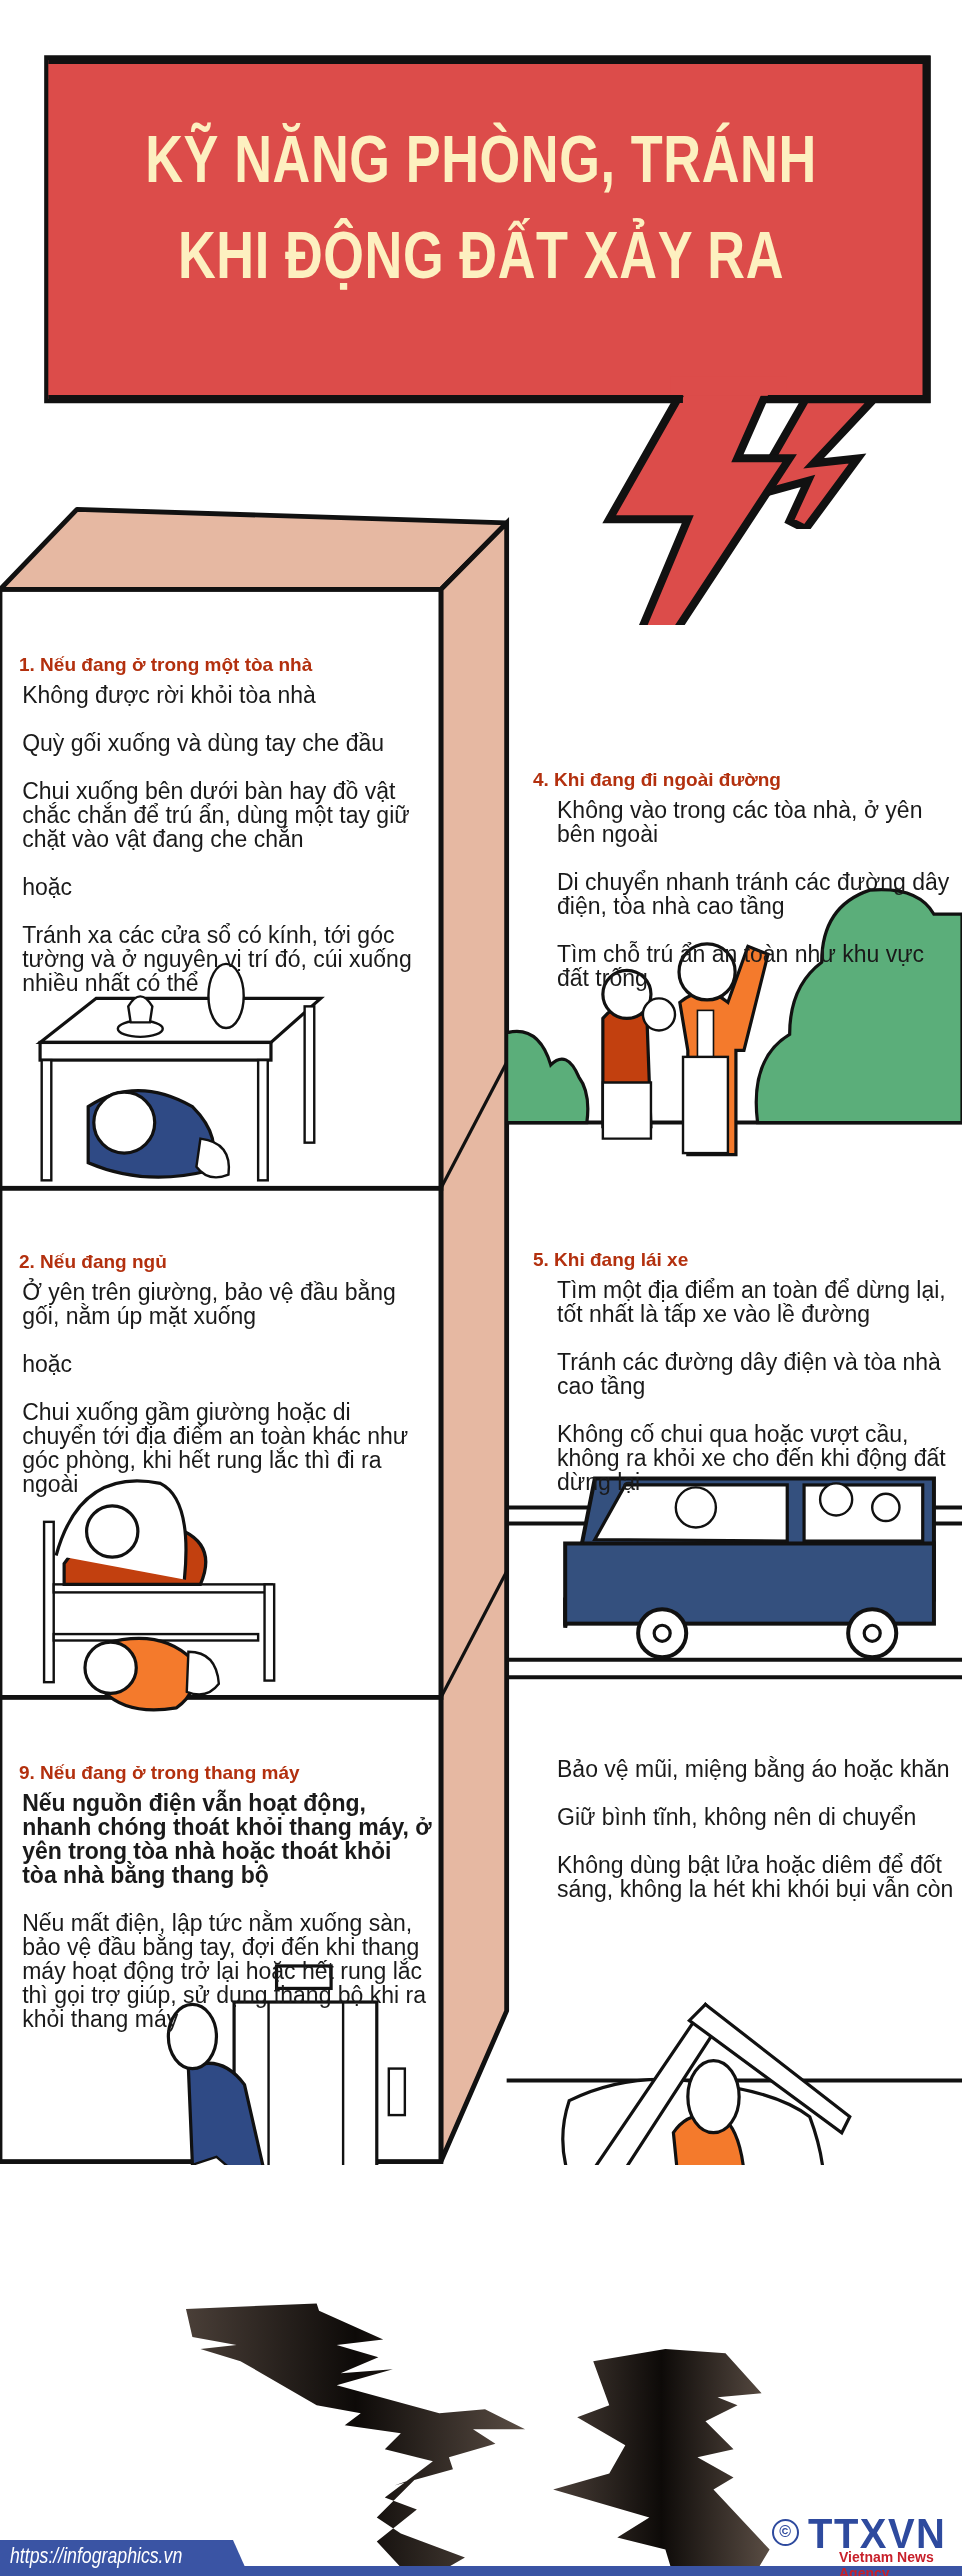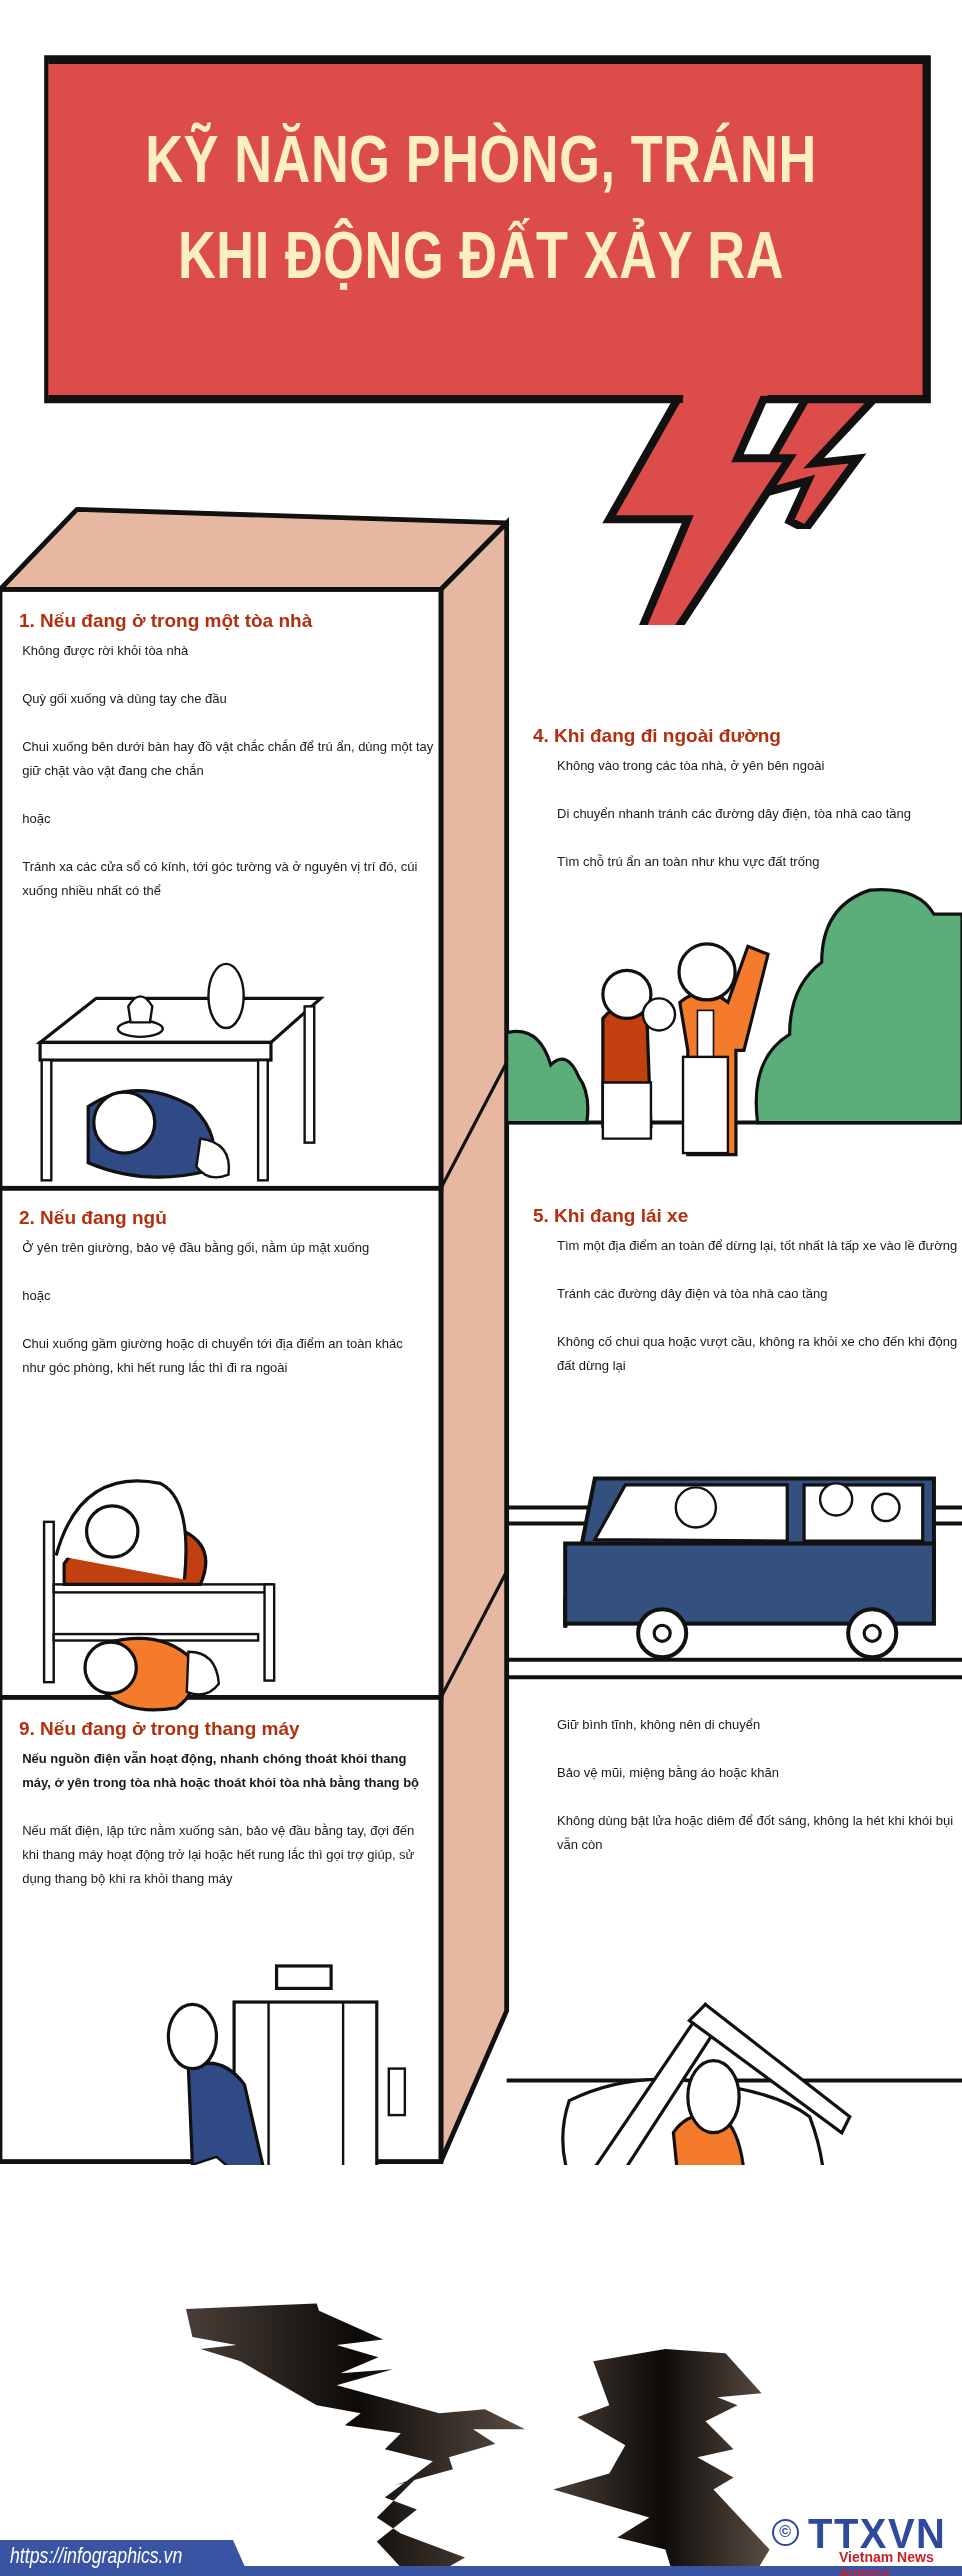--- a/index.html
+++ b/index.html
@@ -14,27 +14,27 @@
     position: absolute; left: 48px; width: 866px; text-align: center;
     color: #fdf0c0; font-weight: 700; font-size: 67px; letter-spacing: 0.8px;
     font-family: "Liberation Sans", sans-serif;
     transform: scaleX(0.78); transform-origin: center;
   }
 
   
   #building-svg { position: absolute; left: 0; top: 449px; width: 962px; height: 1716px; }
 
   
-  .section { position: absolute; }
+  .section { position: absolute; margin-top: 44px; }
   .section h2 {
     color: #b3300e; font-size: 19px; font-weight: 700; line-height: 26px;
     font-family: "Liberation Sans", sans-serif; margin-bottom: 4.8px; white-space: nowrap;
   }
   .section p {
-    font-size: 13px; line-height: 24px; color: #1a1a1a;
+    font-size: 23px; line-height: 24px; color: #1a1a1a;
     font-family: "Liberation Sans", sans-serif; margin-bottom: 24px;
   }
   .section p:last-child { margin-bottom: 0; }
   .section.right p { padding-left: 24px; }
 
   
   #footer-bar { position: absolute; left: 0; top: 2566px; width: 962px; height: 10.4px; background: #3a54a4; }
   #footer-tab {
     position: absolute; left: 0; top: 2540px; width: 249px; height: 36px; background: #3a54a4;
     clip-path: polygon(0 0, 233px 0, 249px 100%, 0 100%);
@@ -203,22 +203,22 @@
 </div>
 
 <div class="section right" style="left:533px; top:1203px; width:425px;">
   <h2>5. Khi đang lái xe</h2>
   <p>Tìm một địa điểm an toàn để dừng lại, tốt nhất là tấp xe vào lề đường</p>
   <p>Tránh các đường dây điện và tòa nhà cao tầng</p>
   <p>Không cố chui qua hoặc vượt cầu, không ra khỏi xe cho đến khi động đất dừng lại</p>
 </div>
 
 <div class="section right" style="left:533px; top:1713px; width:425px;">
+  <p>Bảo vệ mũi, miệng bằng áo hoặc khăn</p>
   <p>Giữ bình tĩnh, không nên di chuyển</p>
-  <p>Bảo vệ mũi, miệng bằng áo hoặc khăn</p>
   <p>Không dùng bật lửa hoặc diêm để đốt sáng, không la hét khi khói bụi vẫn còn</p>
 </div>
 
 <svg class="abs" style="left:0;top:2293px;width:962px;height:283px;" viewBox="0 2860 1200 353">
   <defs>
     <linearGradient id="crackg" x1="0" x2="1" y1="0" y2="0">
       <stop offset="0" stop-color="#4a3f38"></stop>
       <stop offset="0.5" stop-color="#0d0a08"></stop>
       <stop offset="1" stop-color="#5a4d44"></stop>
     </linearGradient>

